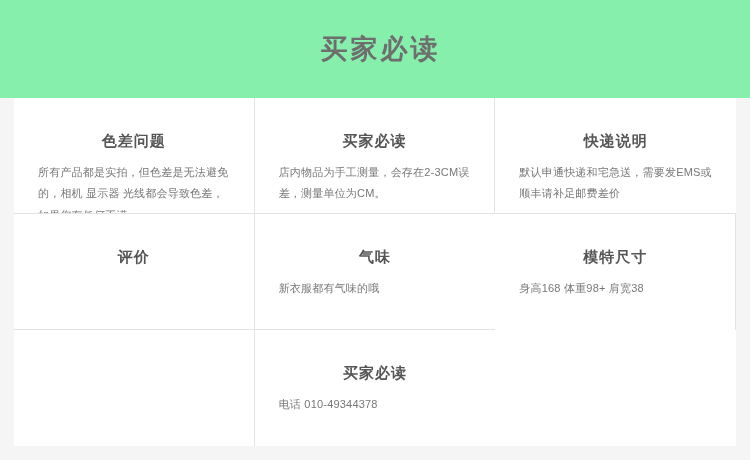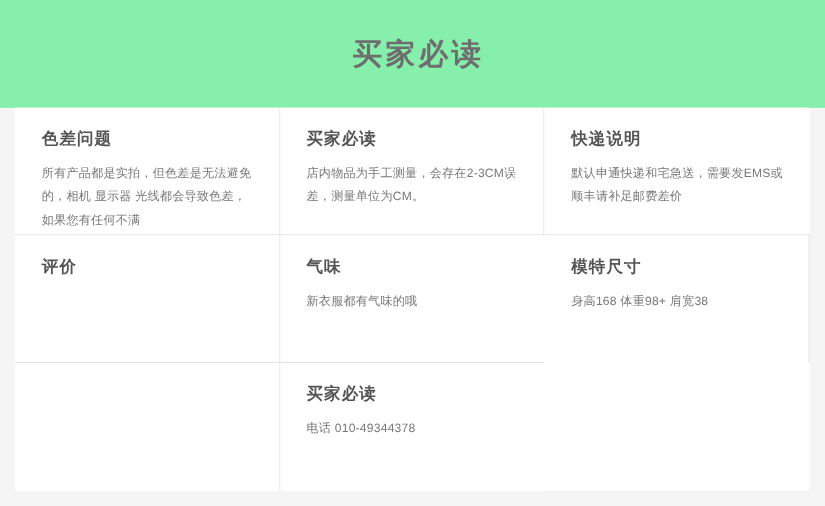--- a/index.html
+++ b/index.html
@@ -58,23 +58,24 @@
   .cell.col-last {
     border-right: none;
   }
   .cell.row-last {
     border-bottom: none;
   }
   .cell-title {
     font-size: 15px;
     font-weight: bold;
     color: #555555;
-    margin: 0 0 12px 0;
+    margin: 14px 0 12px 0;
     letter-spacing: 1px;
     line-height: 1.2;
+    text-align: center;
   }
   .cell-body {
     font-size: 11px;
     color: #777777;
     line-height: 1.95;
     letter-spacing: 0.2px;
     margin: 0;
   }
   .cell.pad-shift {
     padding-top: 22px;

